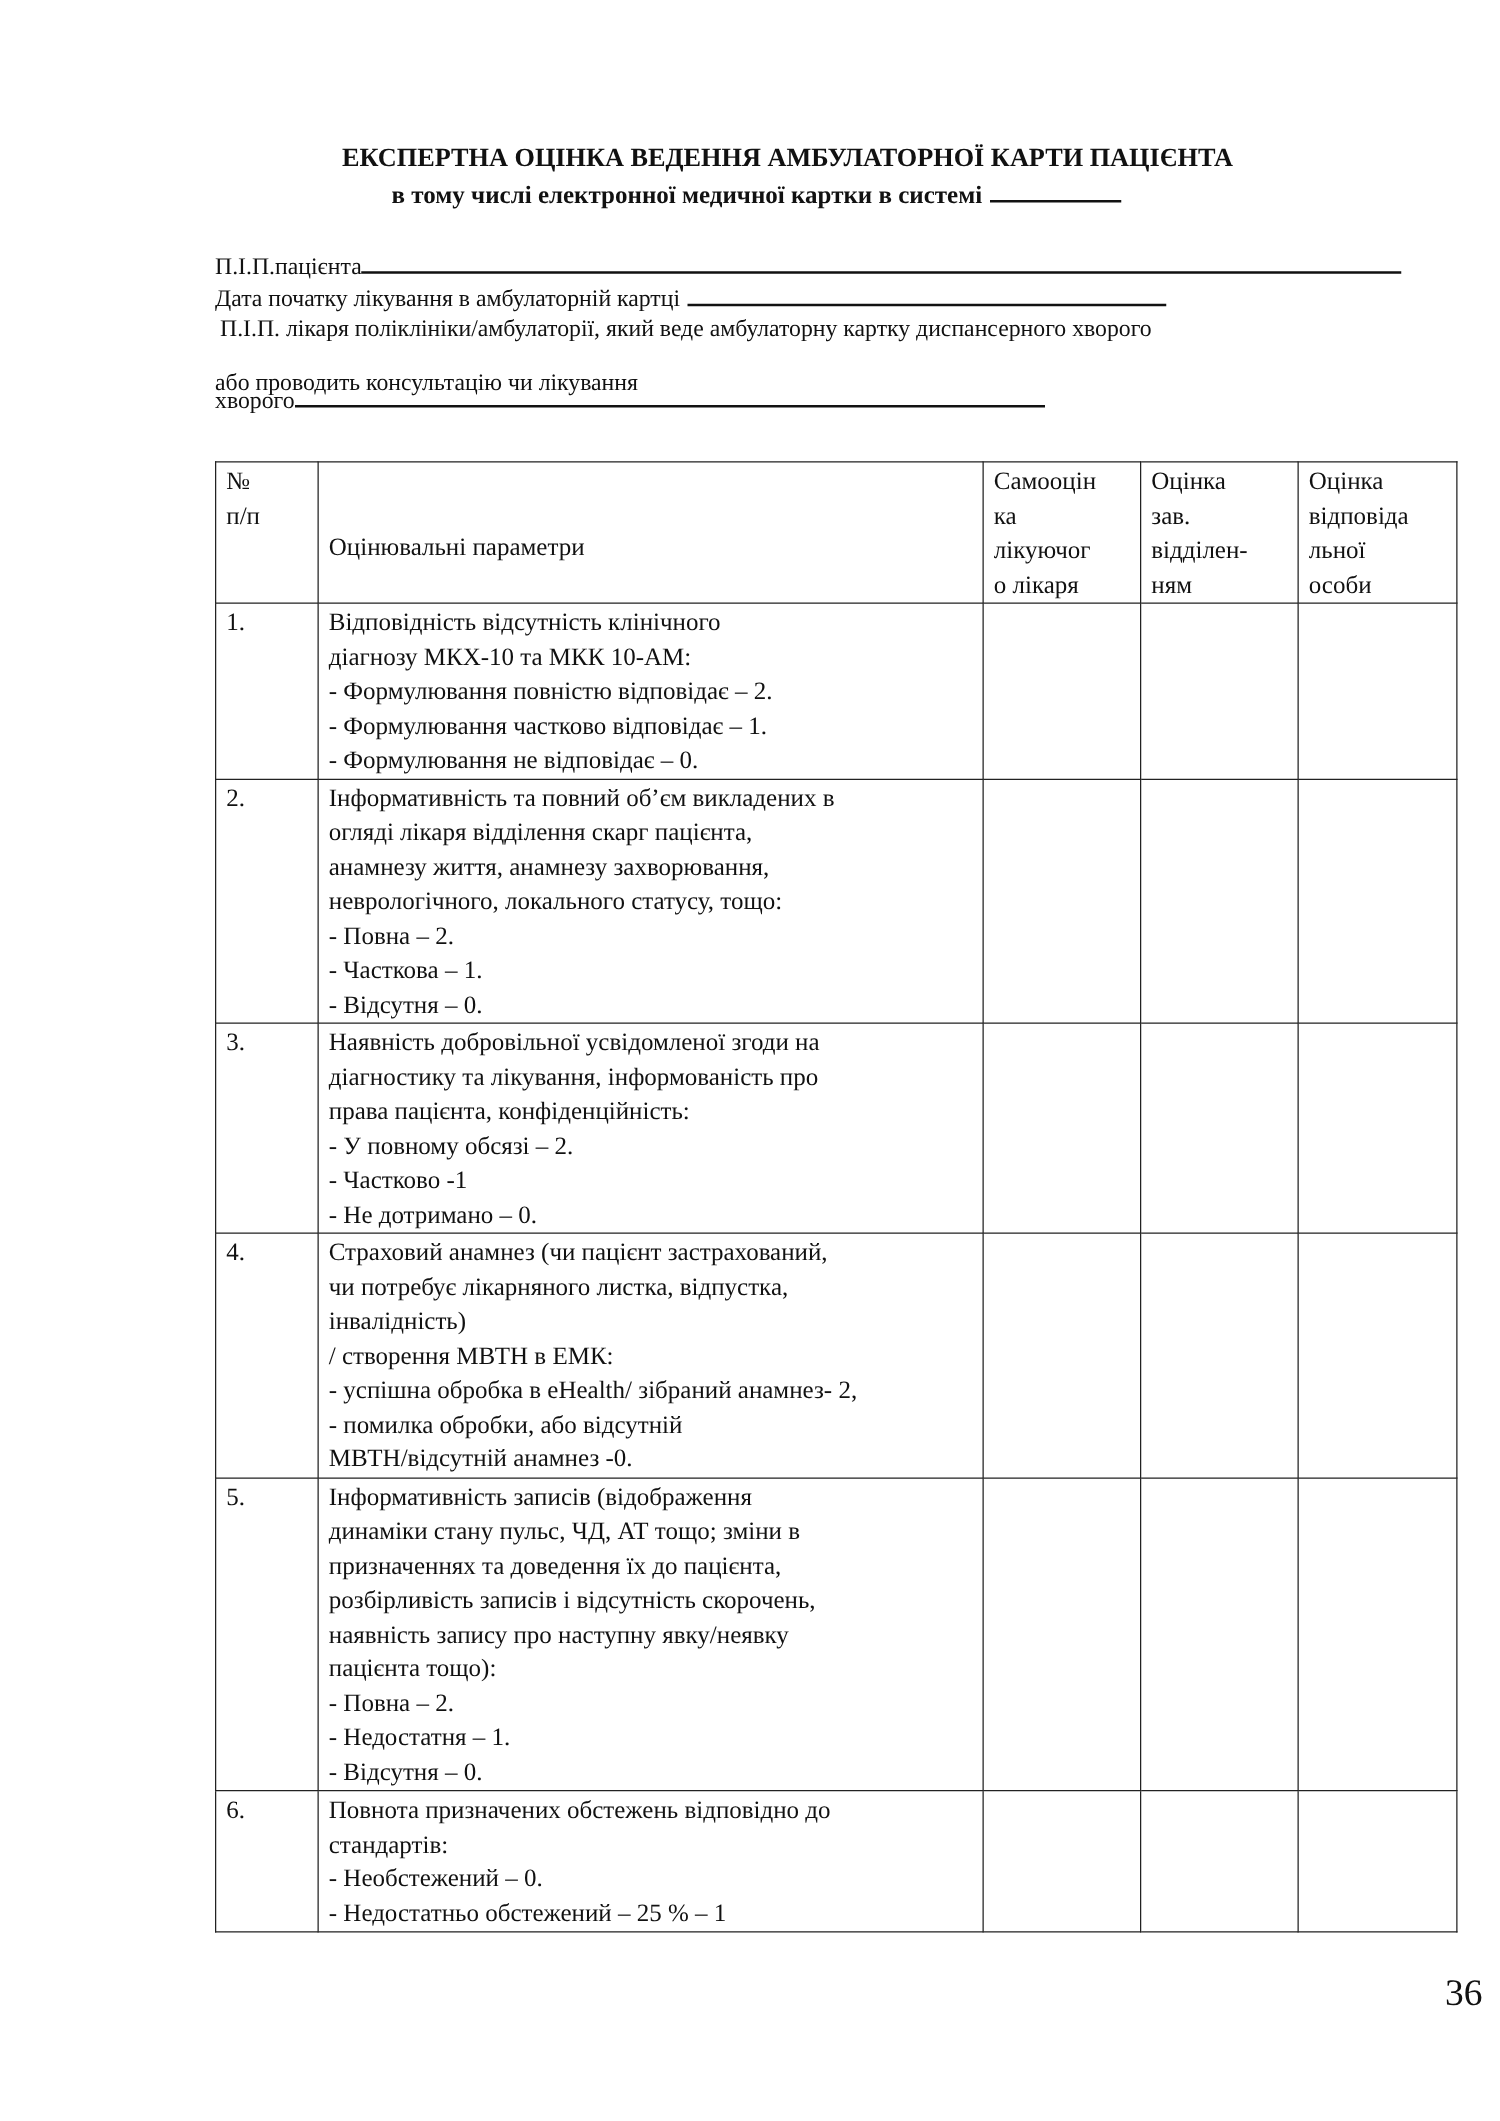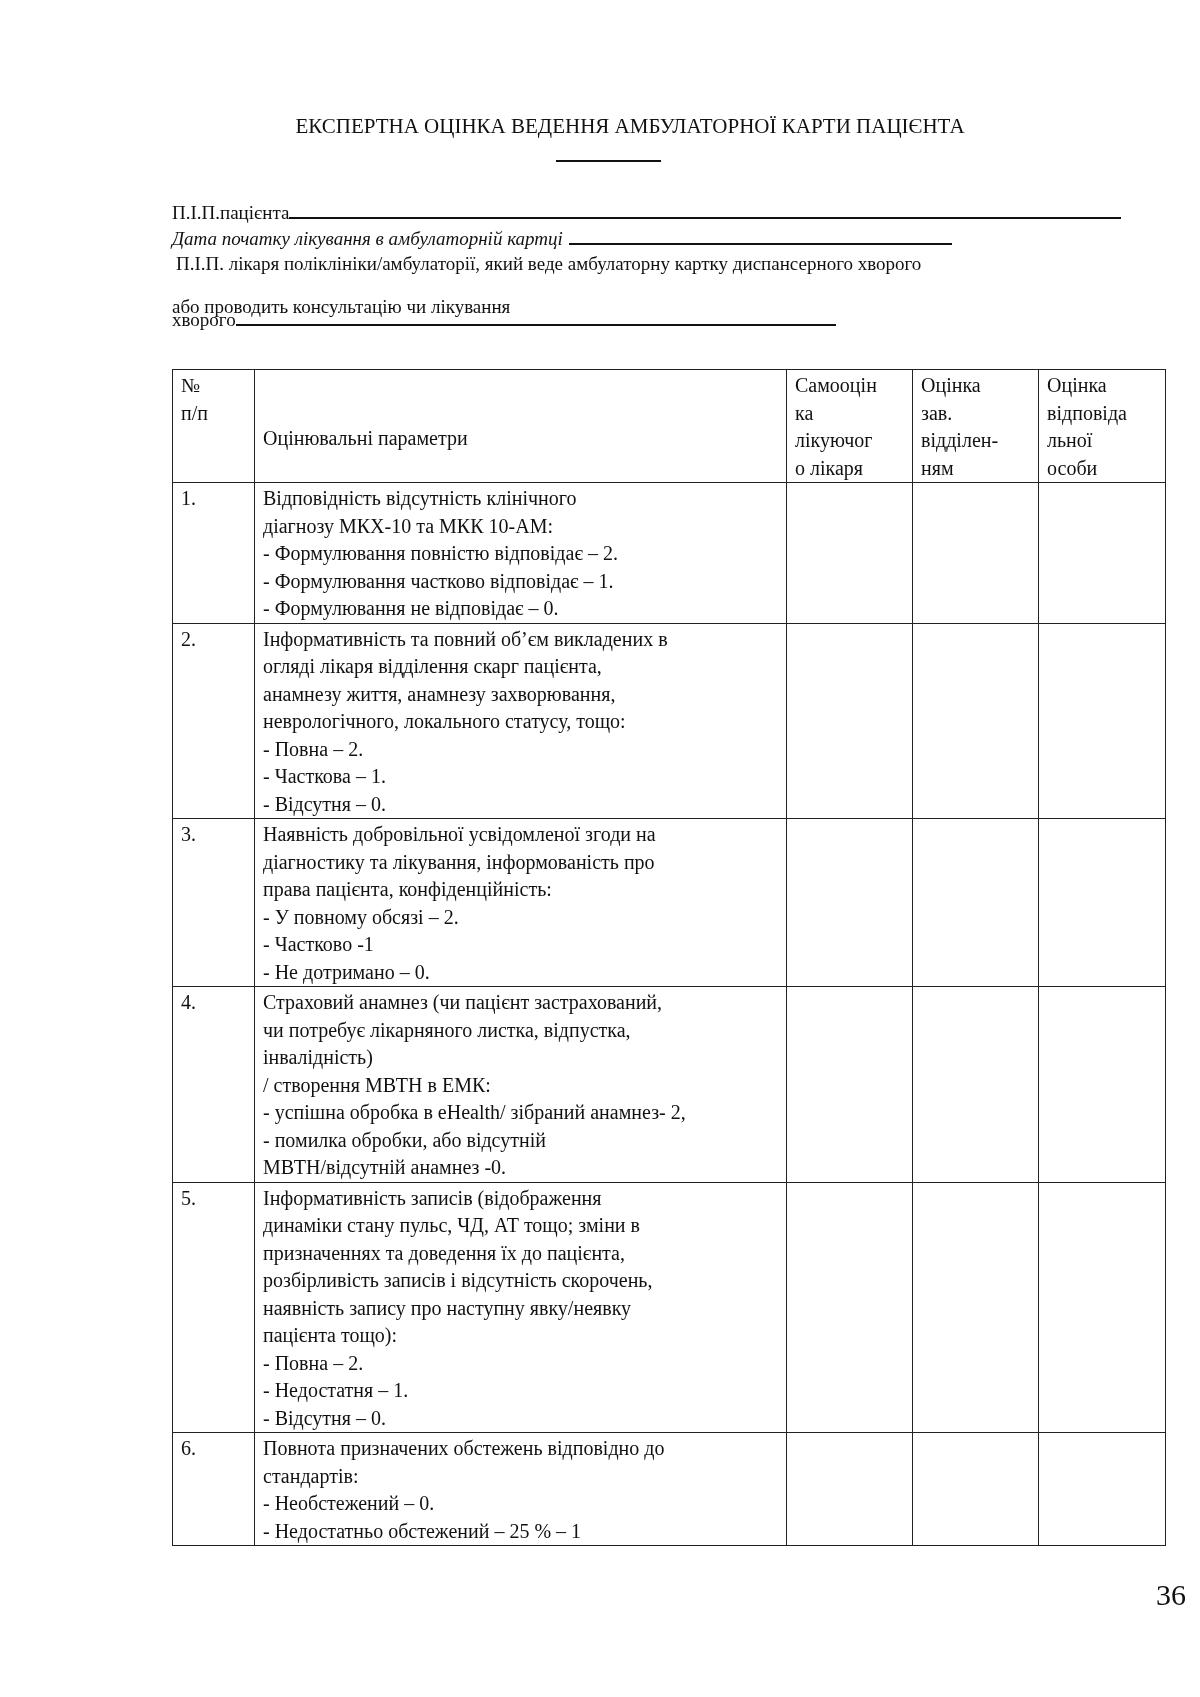--- a/index.html
+++ b/index.html
@@ -2,34 +2,34 @@
 <html><head>
 <meta charset="utf-8">
 <style>
   html, body { margin: 0; padding: 0; background: #ffffff; }
   body {
     width: 1200px; height: 1697px; position: relative; overflow: hidden;
     font-family: "Liberation Serif", "DejaVu Serif", serif; color: #111;
   }
   .title {
     position: absolute; left: 0; width: 1200px; top: 114px;
-    text-align: center; font-weight: normal; font-size: 21px; letter-spacing: 0px;
+    text-align: center; font-weight: bold; font-size: 21px; letter-spacing: 0px;
     padding-left: 60px; box-sizing: border-box;
   }
   .subtitle {
     position: absolute; left: 0; width: 1200px; top: 144px;
     text-align: center; font-weight: bold; font-size: 20px;
     padding-left: 10px; box-sizing: border-box;
   }
   .subtitle .blank { display: inline-block; width: 105px; border-bottom: 2px solid #111; height: 16px; margin-left: 6px; vertical-align: baseline; }
   .field { position: absolute; left: 172px; font-size: 19px; line-height: 22px; white-space: nowrap; }
   .field .line { display: inline-block; border-bottom: 2px solid #111; height: 18px; vertical-align: baseline; }
   .f1 { top: 199px; }
   .f1 .line { width: 832px; }
-  .f2 { top: 225px; font-style: italic; }
+  .f2 { top: 225px; }
   .f2 .line { width: 383px; margin-left: 6px; }
   .f3 { top: 253px; left: 176px; font-family: Liberation Serif, serif; }
   .f4 { top: 280px; margin-top: 16px; }
   .f5 { top: 306px; }
   .f5 .line { width: 600px; }
 
   table.grid {
     position: absolute; left: 172px; top: 369px; width: 993px;
     border-collapse: collapse; font-size: 20px; line-height: 27.5px;
     table-layout: fixed;
@@ -47,21 +47,21 @@
   .param-header { padding-top: 55px !important; }
   .criteria span { display: block; }
   .page-num {
     position: absolute; left: 1156px; top: 1578px; font-size: 30px; font-weight: normal;
   }
 </style>
 </head>
 <body>
 
 <div class="title">ЕКСПЕРТНА  ОЦІНКА ВЕДЕННЯ АМБУЛАТОРНОЇ КАРТИ ПАЦІЄНТА</div>
-<div class="subtitle"><span class="blank"></span></div>
+<div class="subtitle"><span>в тому числі електронної медичної картки в системі</span><span class="blank"></span></div>
 
 <div class="field f1"><span>П.І.П.пацієнта</span><span class="line"></span></div>
 <div class="field f2"><span>Дата  початку лікування в  амбулаторній картці</span><span class="line"></span></div>
 <div class="field f3">П.І.П. лікаря поліклініки/амбулаторії, який веде амбулаторну картку диспансерного хворого</div>
 <div class="field f4">або проводить консультацію чи лікування</div>
 <div class="field f5"><span>хворого</span><span class="line"></span></div>
 
 <table class="grid">
   <colgroup>
     <col class="c-num">

